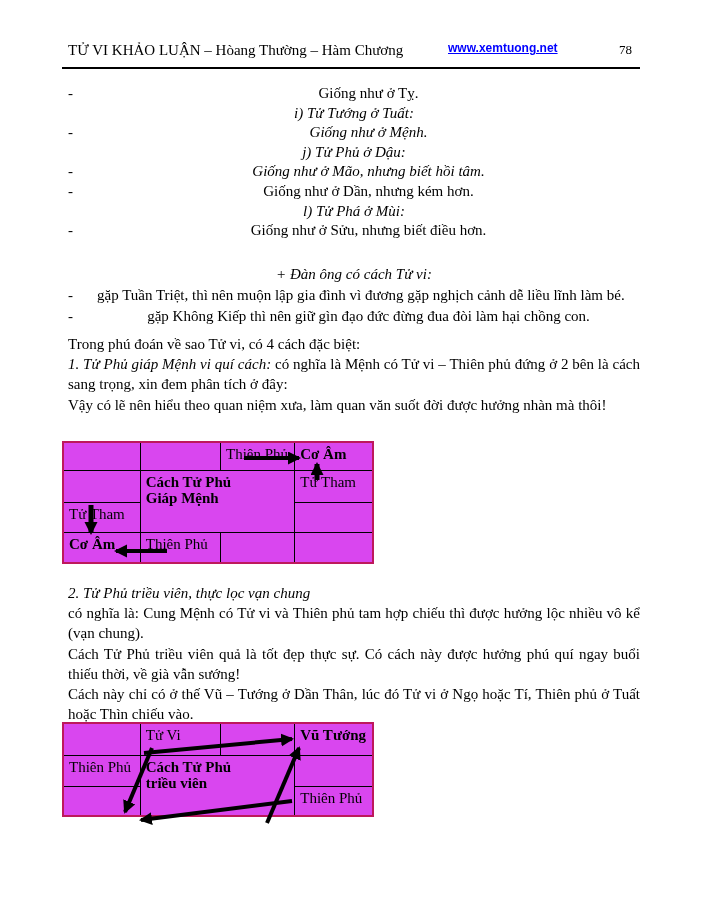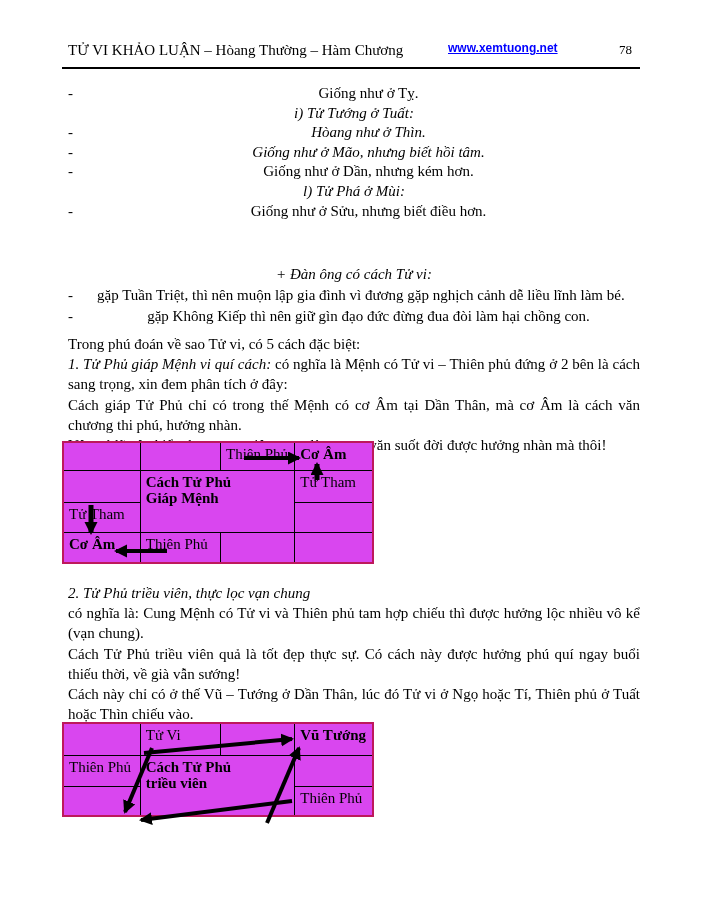--- a/index.html
+++ b/index.html
@@ -48,21 +48,24 @@
   <div class="abs textcol" style="top:84px;">
     <div class="line b">
         <span class="mk">-</span>
         <span class="tx">Giống như ở Tỵ.</span>
       </div>
     <div class="line it">
         <span class="tx">i) Tử Tướng ở Tuất:</span>
       </div>
     <div class="line b it">
         <span class="mk">-</span>
-        <span class="tx">Hòang như ở Thìn.</span>
+        <span class="tx">Giống như ở Mệnh.</span>
+      </div>
+    <div class="line it">
+        <span class="tx">j) Tử Phủ ở Dậu:</span>
       </div>
     <div class="line b it">
         <span class="mk">-</span>
         <span class="tx">Giống như ở Mão, nhưng biết  hồi tâm.</span>
       </div>
     <div class="line b">
         <span class="mk">-</span>
         <span class="tx">Giống như ở Dần, nhưng kém hơn.</span>
       </div>
     <div class="line it">
@@ -82,23 +85,22 @@
         <span class="mk">-</span>
         <span class="tx" style="text-align:justify;">gặp Tuần Triệt, thì nên muộn lập gia đình vì đương gặp nghịch cảnh dễ liều lĩnh làm bé.</span>
       </div>
     <div class="line b" style="line-height:21px;">
         <span class="mk">-</span>
         <span class="tx">gặp Không Kiếp thì nên giữ gìn đạo đức đừng đua đòi làm hại chồng con.</span>
       </div>
   </div>
 
   <div class="abs textcol" style="top:334px;">
-    <p class="para nj">Trong phú đoán về sao Tử vi, có 5 cách đặc biệt:</p>
+    <p class="para nj">Trong phú đoán về sao Tử vi, có 4 cách đặc biệt:</p>
     <p class="para"><span class="it">1. Tử Phủ giáp Mệnh vi quí cách:</span><span> có nghĩa là Mệnh có Tử vi – Thiên phủ đứng ở 2 bên là cách sang trọng, xin đem phân tích ở đây:</span></p>
-    <p class="para">Cách giáp Tử Phủ chỉ có trong thế Mệnh có cơ Âm tại Dần Thân, mà cơ Âm là cách văn chương thi phú, hưởng nhàn.</p>
     <p class="para nj">Vậy có lẽ nên hiểu theo quan niệm xưa, làm quan văn suốt đời được hưởng nhàn mà thôi!</p>
   </div>
 
   <table class="chart" style="left:62px;top:441px;width:312px;">
     <colgroup>
         <col style="width:77px">
         <col style="width:80px">
         <col style="width:74px">
         <col style="width:78px">
       </colgroup>

